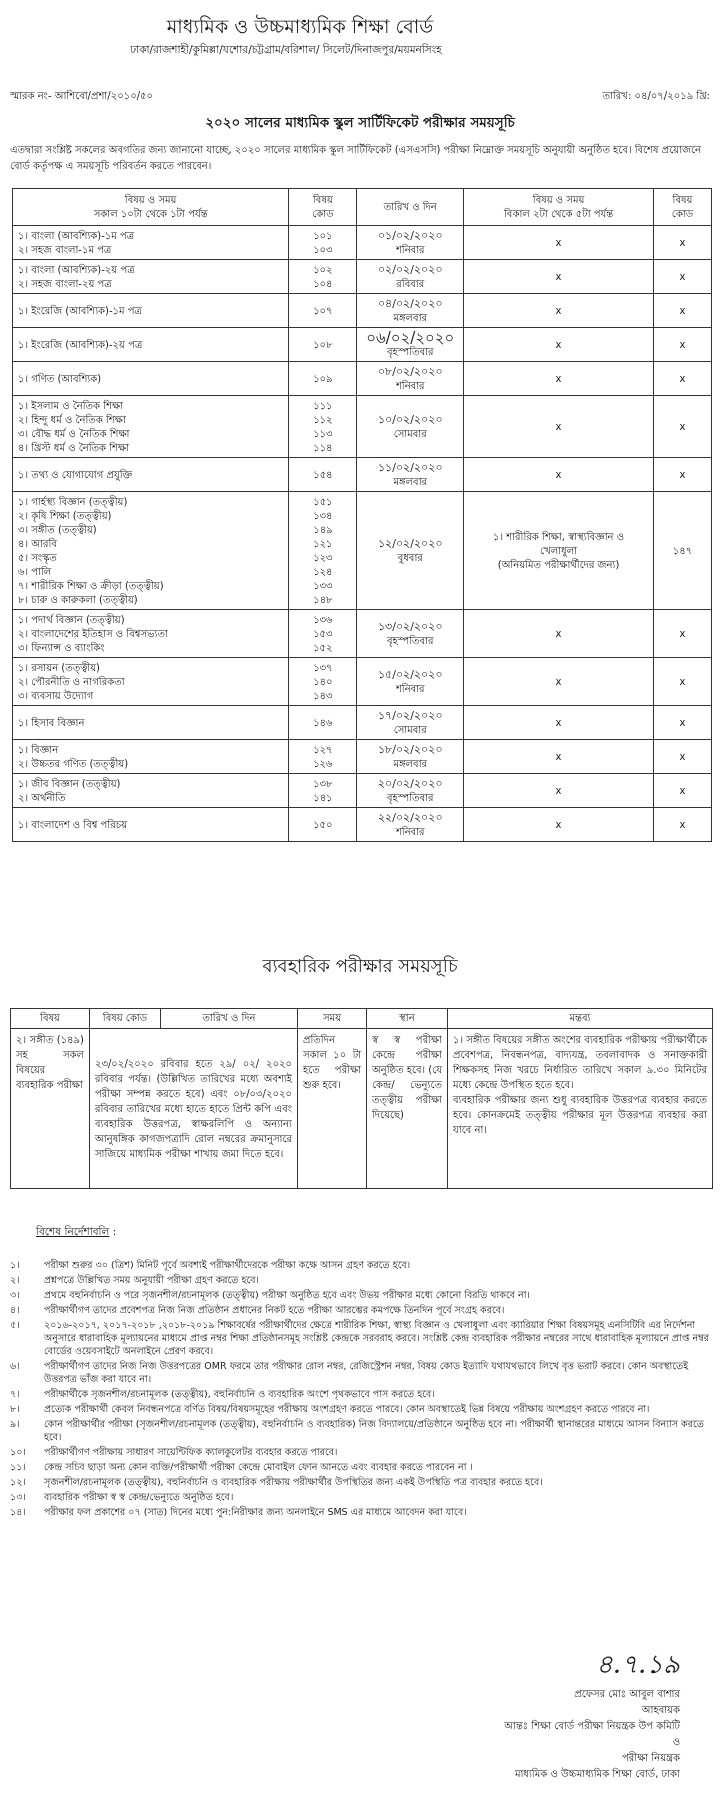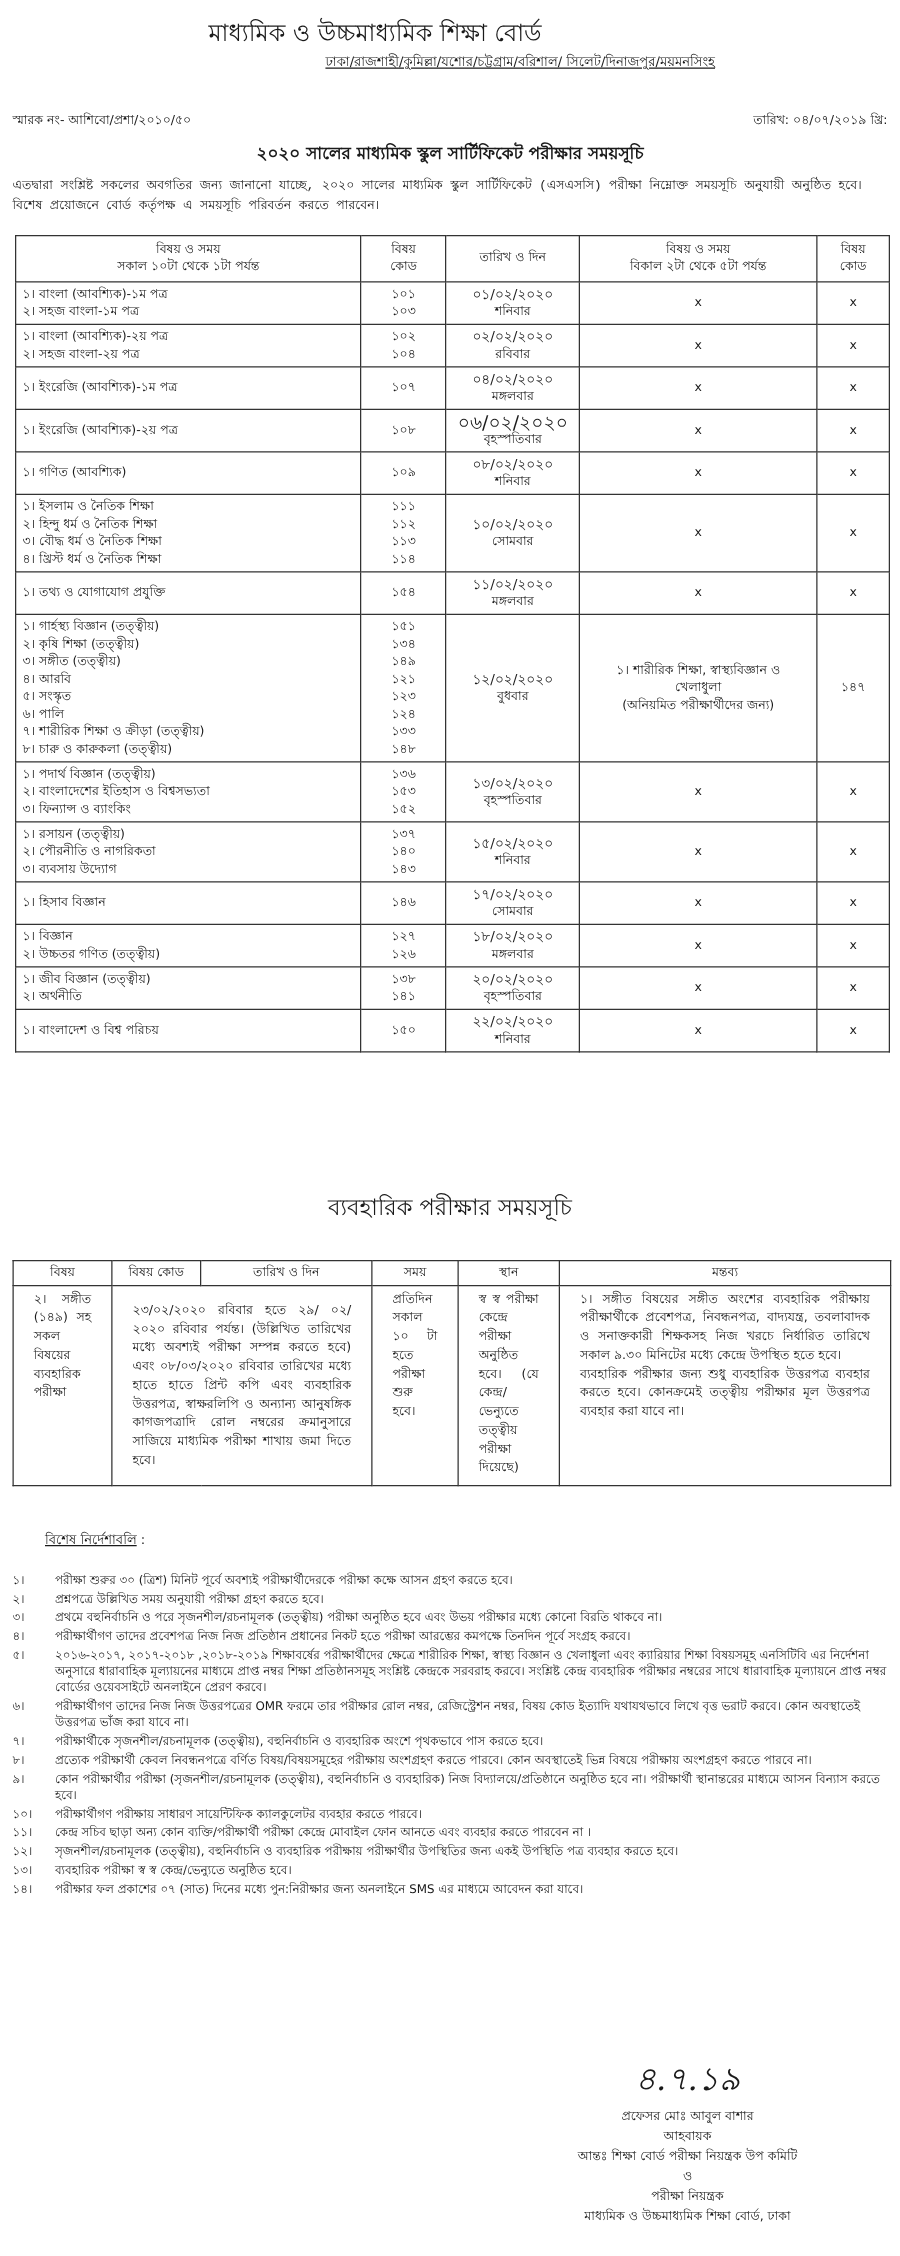--- a/index.html
+++ b/index.html
@@ -1,49 +1,49 @@
 <!DOCTYPE html>
 <html><head>
 <meta charset="utf-8">
 <style>
   html, body { margin: 0; padding: 0; background: #ffffff; }
   body { width: 720px; height: 1805px; position: relative; overflow: hidden; color: #1a1a1a;
          font-family: "DejaVu Sans", "Liberation Sans", sans-serif; }
   .hdr-title { position: absolute; top: 12px; left: 0; width: 600px; text-align: center; font-size: 19px; }
-  .hdr-sub { position: absolute; top: 42px; left: 0; width: 572px; text-align: right; font-size: 10.5px; text-decoration: underline; }
+  .hdr-sub { position: absolute; top: 42px; left: 0; width: 572px; text-align: center; font-size: 10.5px; }
   .memo { position: absolute; top: 88px; left: 10px; font-size: 10px; }
   .date { position: absolute; top: 88px; right: 10px; font-size: 10px; }
   .main-title { position: absolute; top: 112px; left: 0; width: 720px; text-align: center; font-size: 13.5px; font-weight: bold; }
   .main-title span { }
-  .intro { position: absolute; top: 142px; left: 10px; width: 700px; font-size: 10px; line-height: 16px; font-family: Liberation Mono, monospace; }
+  .intro { position: absolute; top: 142px; left: 10px; width: 700px; font-size: 10px; line-height: 16px; }
 
   table { border-collapse: collapse; position: absolute; }
   td, th { border: 1px solid #333; font-weight: normal; font-size: 10px; vertical-align: middle; }
   #sched { top: 188px; left: 12px; width: 700px; }
   #sched th { text-align: center; line-height: 14px; padding: 2px; height: 32px; }
   #sched td { line-height: 14px; padding: 1px 5px; }
   #sched td.subj div, #sched td.code div { height: 14px; }
   #sched td.code { text-align: center; }
   #sched td.dt { text-align: center; }
   #sched td.x { text-align: center; }
   .col1 { width: 267px; } .col2 { width: 62px; } .col3 { width: 100px; } .col4 { width: 182px; } .col5 { width: 52px; }
 
   .prac-title { position: absolute; top: 952px; left: 0; width: 720px; text-align: center; font-size: 18px; }
   #prac { top: 1008px; left: 10px; width: 703px; }
   #prac th { text-align: center; height: 16px; padding: 1px 3px; font-size: 10px; }
-  #prac td { vertical-align: top; padding: 3px 16px; line-height: 15px; font-size: 10px; text-align: justify; }
+  #prac td { vertical-align: top; padding: 3px 5px; line-height: 15px; font-size: 10px; text-align: justify; }
 
   .instr-title { position: absolute; top: 1224px; left: 36px; font-size: 10.5px; }
   .instr-title span { text-decoration: underline; }
   .instr { position: absolute; top: 1258px; left: 10px; width: 700px; margin: 0; padding: 0; list-style: none; font-size: 9.5px; }
   .instr li { display: flex; line-height: 13px; margin-bottom: 2px; }
   .instr .num { width: 34px; flex: 0 0 34px; }
   .instr .txt { flex: 1; }
 
-  .sig { position: absolute; top: 1642px; left: 420px; width: 260px; text-align: center; }
+  .sig { position: absolute; top: 1642px; left: 420px; width: 260px; text-align: right; }
   .sig-mark { font-family: "DejaVu Serif", serif; font-style: italic; font-size: 26px; height: 44px; line-height: 44px; }
   .sig-line { font-size: 10px; line-height: 16px; }
 </style>
 </head>
 <body>
 
 <div class="hdr-title">মাধ্যমিক ও উচ্চমাধ্যমিক শিক্ষা বোর্ড</div>
 <div class="hdr-sub">ঢাকা/রাজশাহী/কুমিল্লা/যশোর/চট্টগ্রাম/বরিশাল/ সিলেট/দিনাজপুর/ময়মনসিংহ</div>
 <div class="memo">স্মারক নং- আশিবো/প্রশা/২০১০/৫০</div>
 <div class="date">তারিখ: ০৪/০৭/২০১৯ খ্রি:</div>

